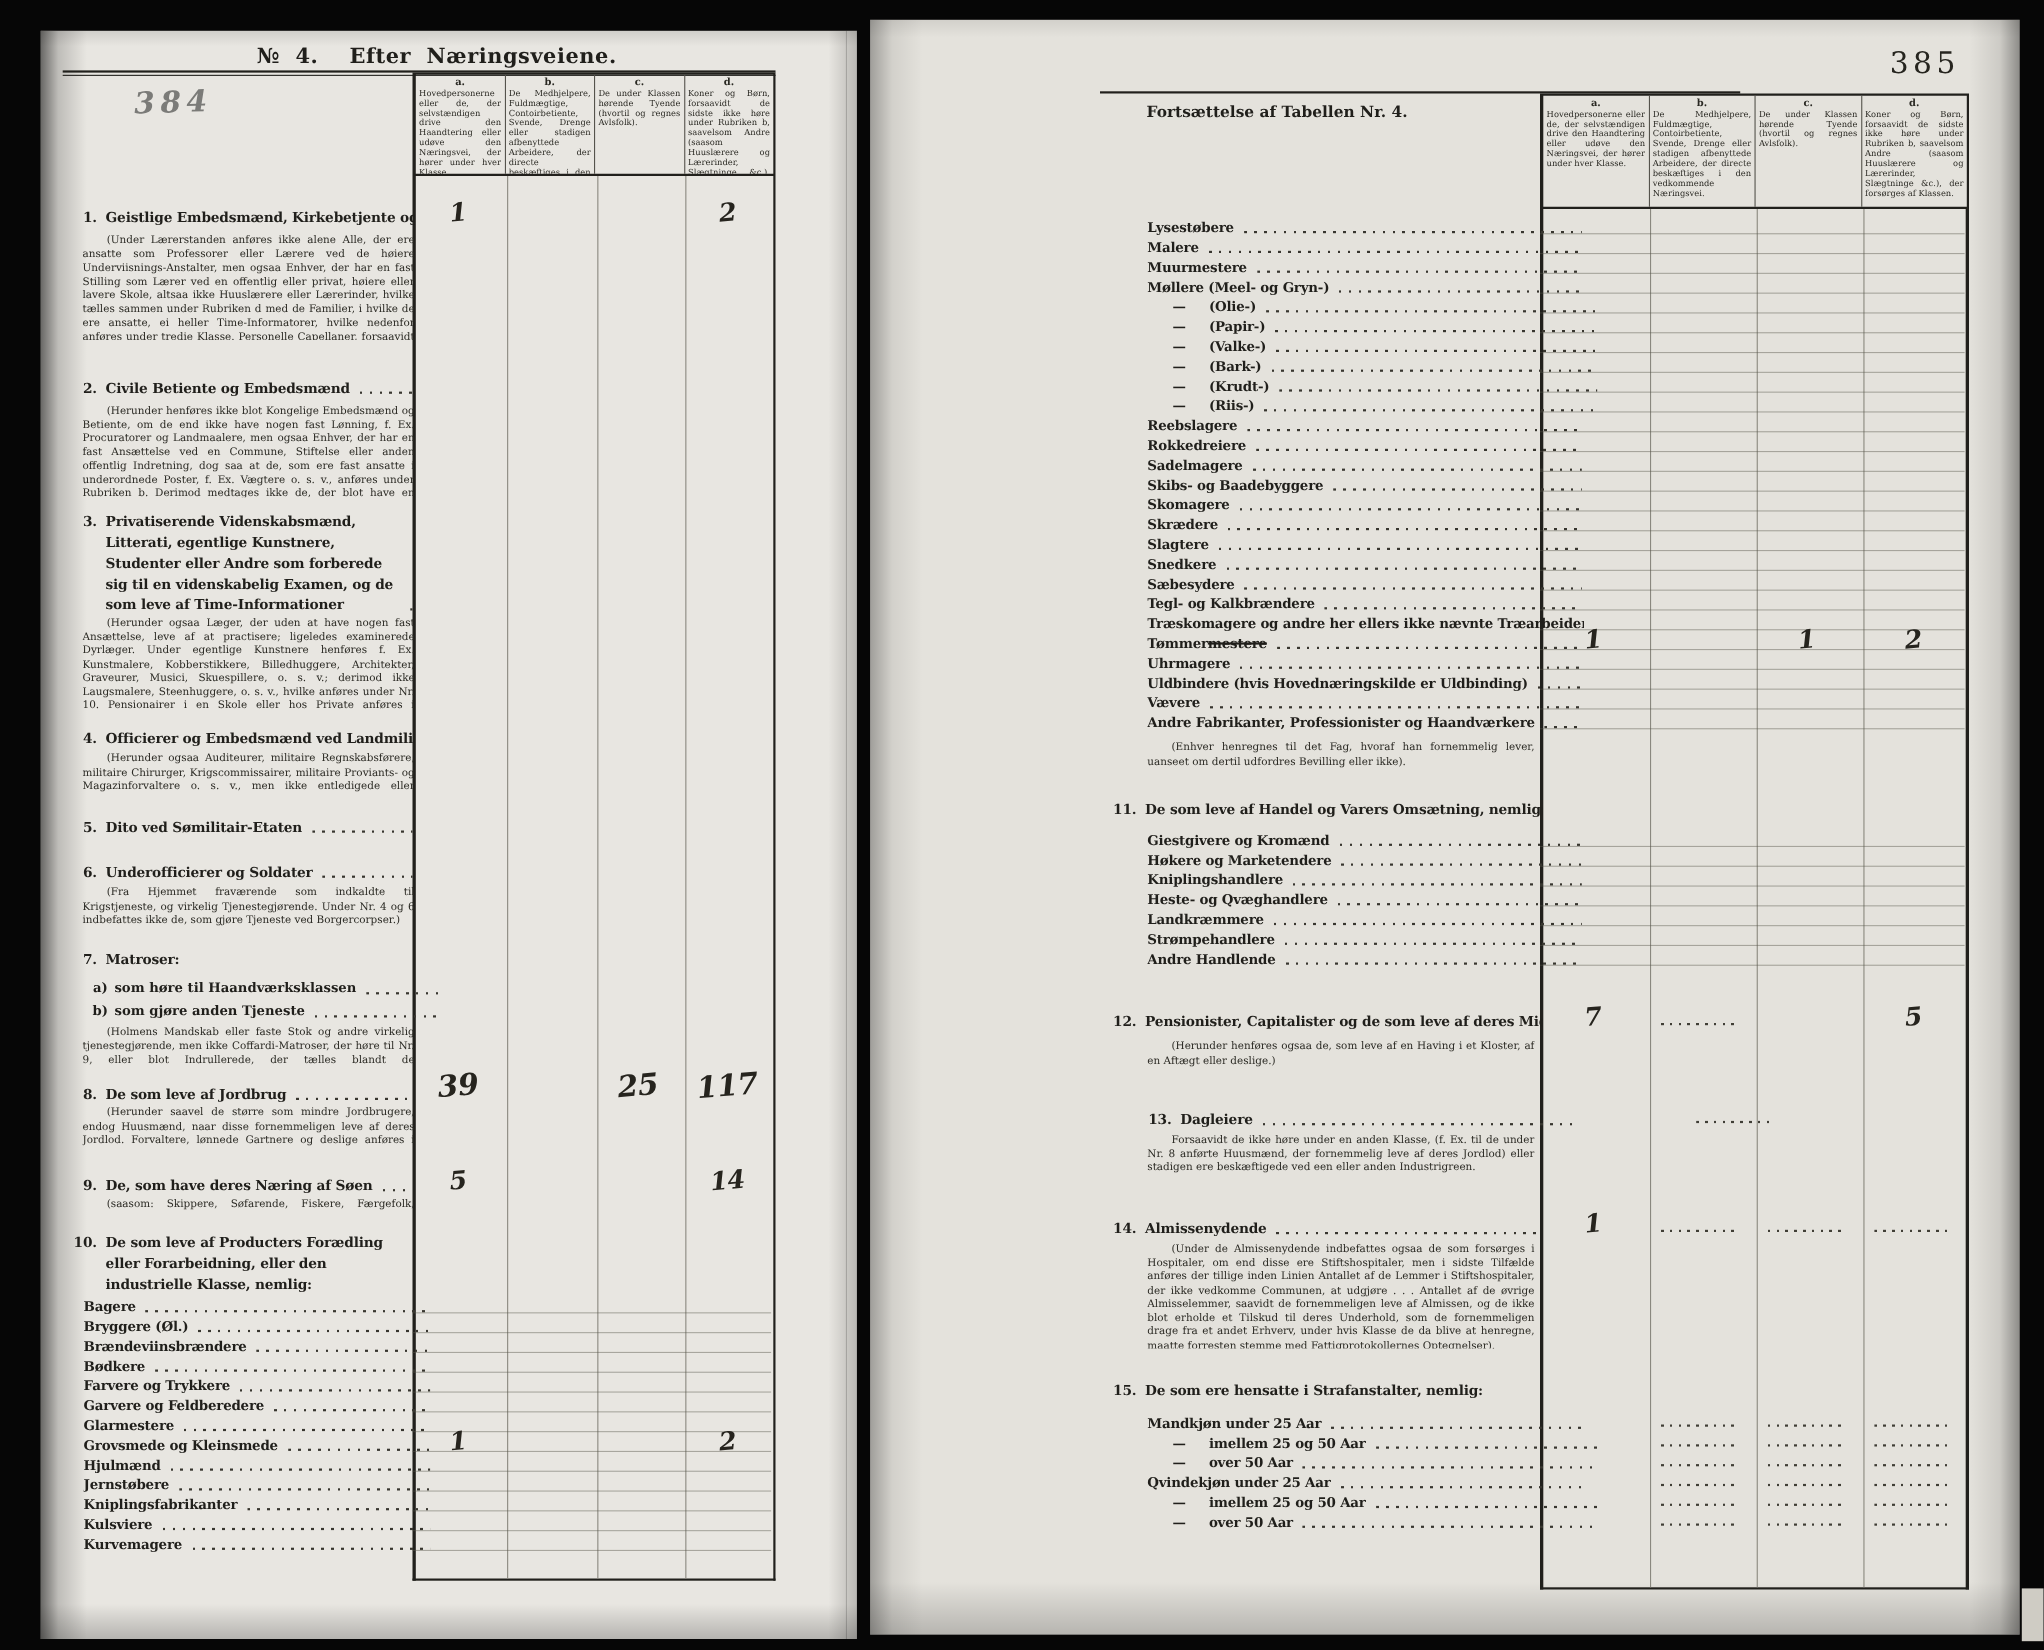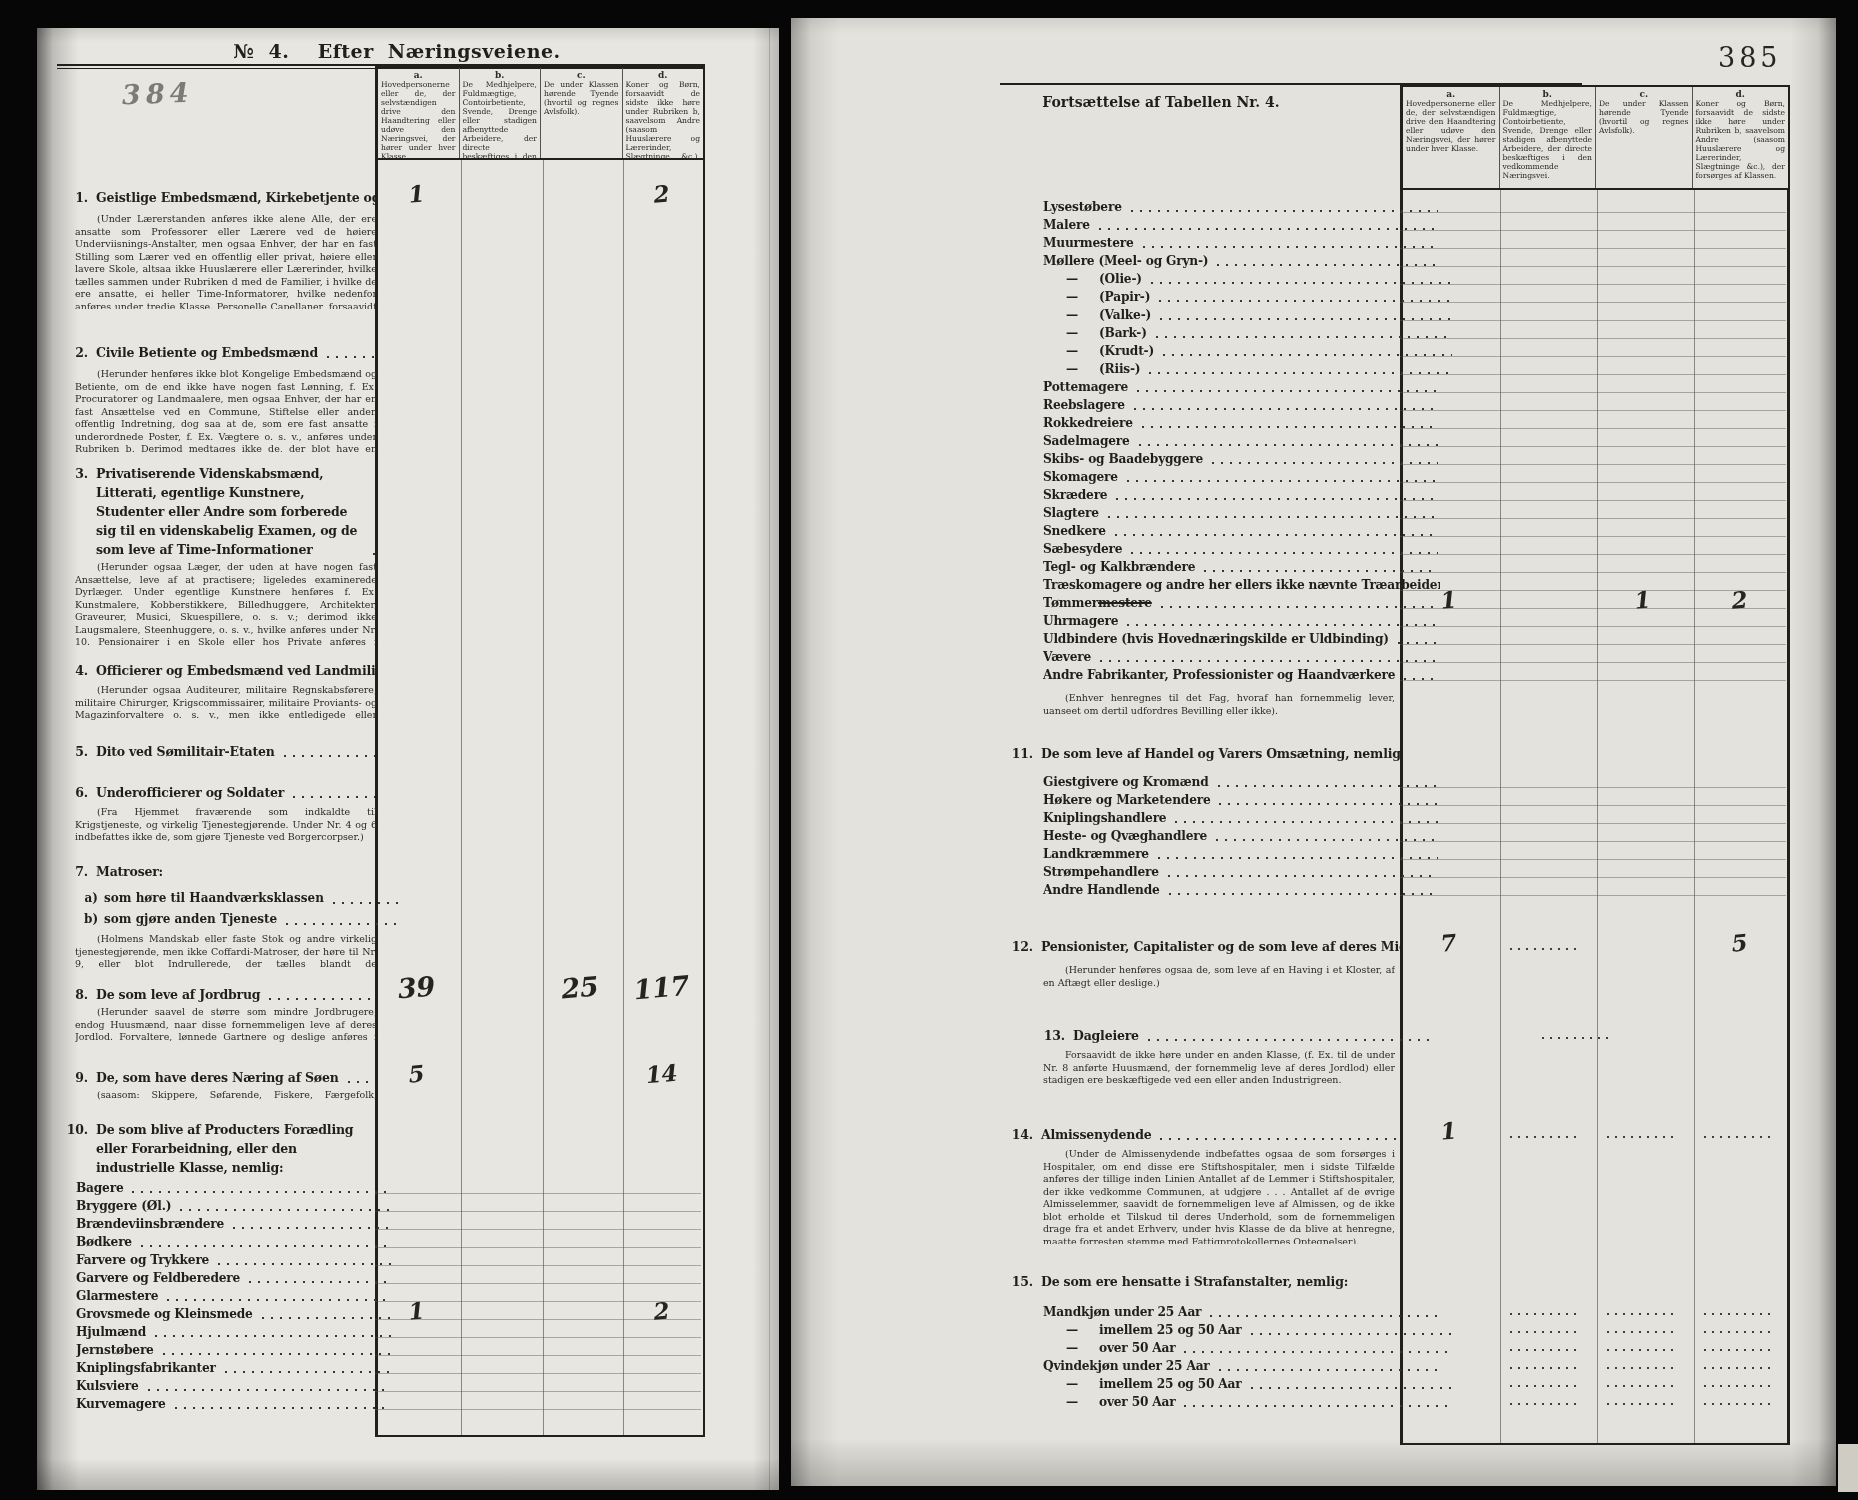--- a/index.html
+++ b/index.html
@@ -205,21 +205,21 @@
             <span class="lbl">De, som have deres Næring af Søen</span>
             <span class="leader"></span>
           </span>
           <span class="val" style="left: 315px; width: 83px;">5</span>
           <span class="val" style="left: 560px; width: 83px;">14</span>
         </div>
         <div class="row note" style="margin-top: 2px; height: 13px;">(saasom: Skippere, Søfarende, Fiskere, Færgefolk, Pramsmænd, Lodser o. s. v.)</div>
         <div class="row item ml" style="margin-top: 18px;">
           <span class="lz">
             <span class="num">10.</span>
-            <span class="lbl">De som blive af Producters Forædling eller Forarbeidning, eller den industrielle Klasse, nemlig:</span>
+            <span class="lbl">De som leve af Producters Forædling eller Forarbeidning, eller den industrielle Klasse, nemlig:</span>
           </span>
         </div>
         <div class="row sub2" style="margin-top: 2px;">
           <span class="lz">
             <span class="lbl">Bagere</span>
             <span class="leader"></span>
           </span>
           <i class="rl" style="left: 315px;"></i>
         </div>
         <div class="row sub2">
@@ -411,27 +411,20 @@
         <div class="row sub3">
           <span class="lz">
             <span class="num">—</span>
             <span class="lbl">(Riis-)</span>
             <span class="leader"></span>
           </span>
           <i class="rl" style="left: 395px;"></i>
         </div>
         <div class="row sub2">
           <span class="lz">
-            <span class="lbl">Pottemagere</span>
-            <span class="leader"></span>
-          </span>
-          <i class="rl" style="left: 395px;"></i>
-        </div>
-        <div class="row sub2">
-          <span class="lz">
             <span class="lbl">Reebslagere</span>
             <span class="leader"></span>
           </span>
           <i class="rl" style="left: 395px;"></i>
         </div>
         <div class="row sub2">
           <span class="lz">
             <span class="lbl">Rokkedreiere</span>
             <span class="leader"></span>
           </span>

